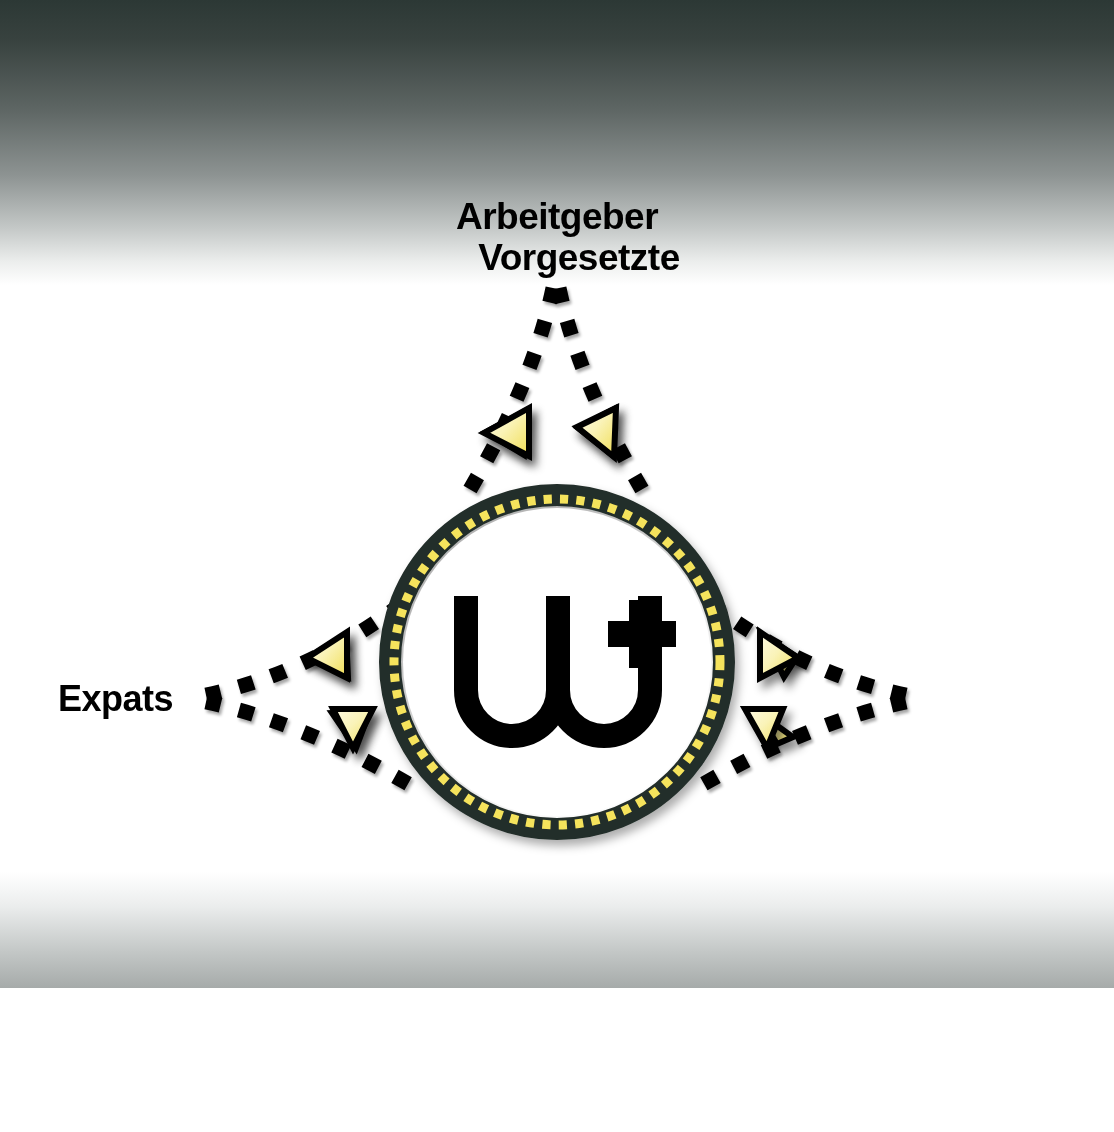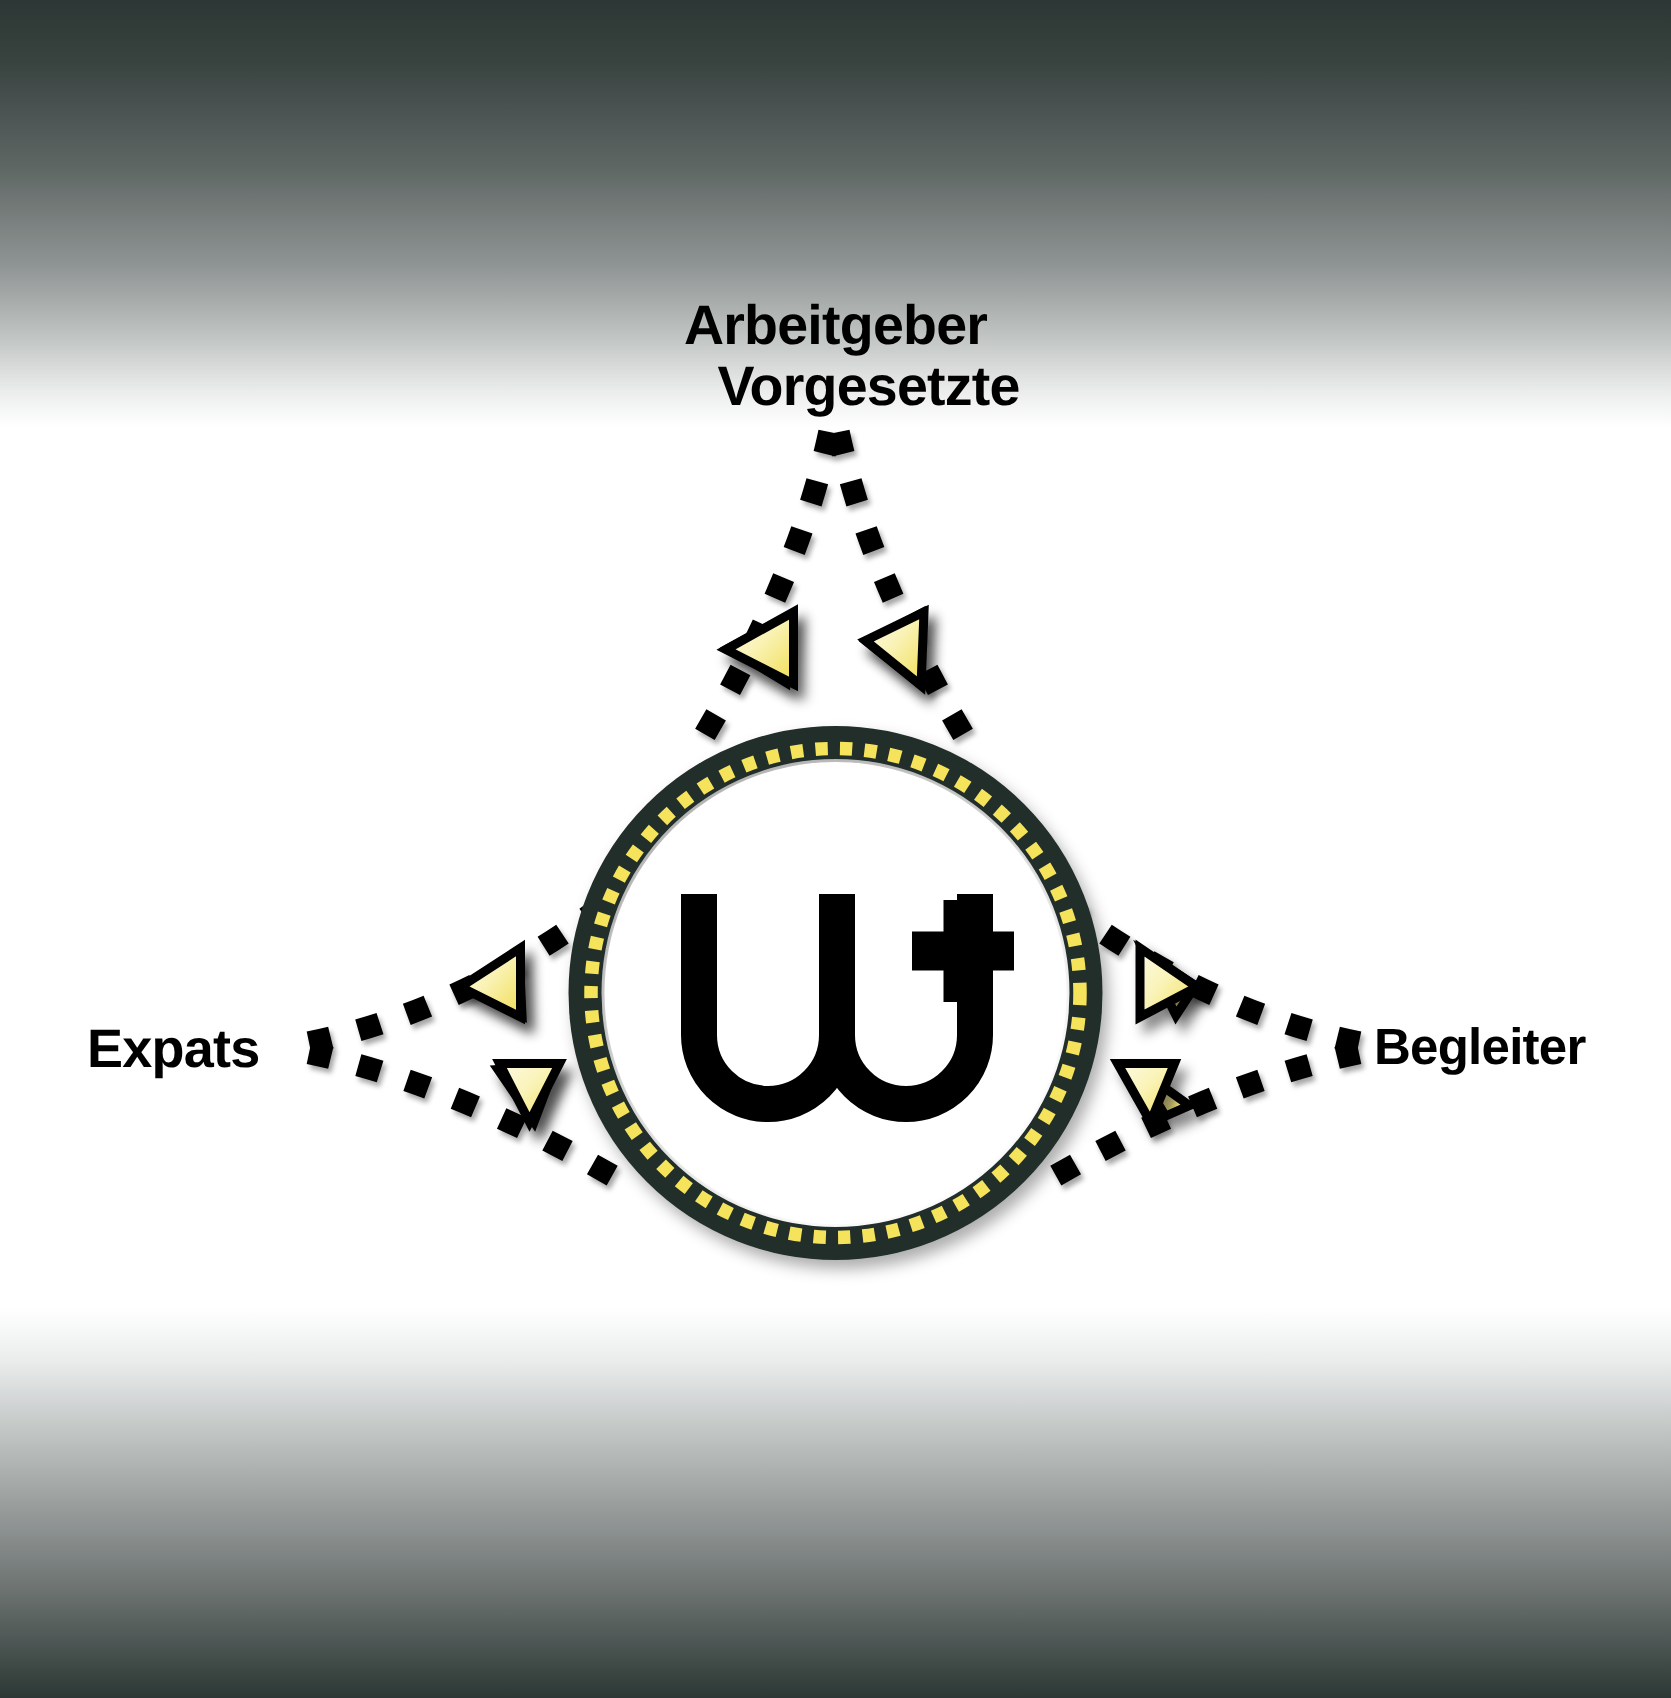--- a/index.html
+++ b/index.html
@@ -7,21 +7,21 @@
     margin: 0;
     padding: 0;
     background: #ffffff;
   }
   body {
     font-family: "Liberation Sans", sans-serif;
   }
   #stage {
     position: relative;
     width: 1114px;
-    height: 1132px;
+    height: 988px;
     overflow: hidden;
     background: #5eead4;
   }
   #bg {
     position: absolute;
     inset: 0;
     background: linear-gradient(
       to bottom,
       #2c3835 0px,
       #38423f 40px,
@@ -151,15 +151,14 @@
     </g>
   </svg>
 
   <div class="lbl" id="label-top">
     <span class="l1">Arbeitgeber</span>
     <span class="l2">Vorgesetzte</span>
   </div>
 
   <div class="lbl" id="label-left">Expats</div>
 
-  <div class="lbl" id="label-right">Begleiter</div>
 
 </div>
 
 </body></html>

